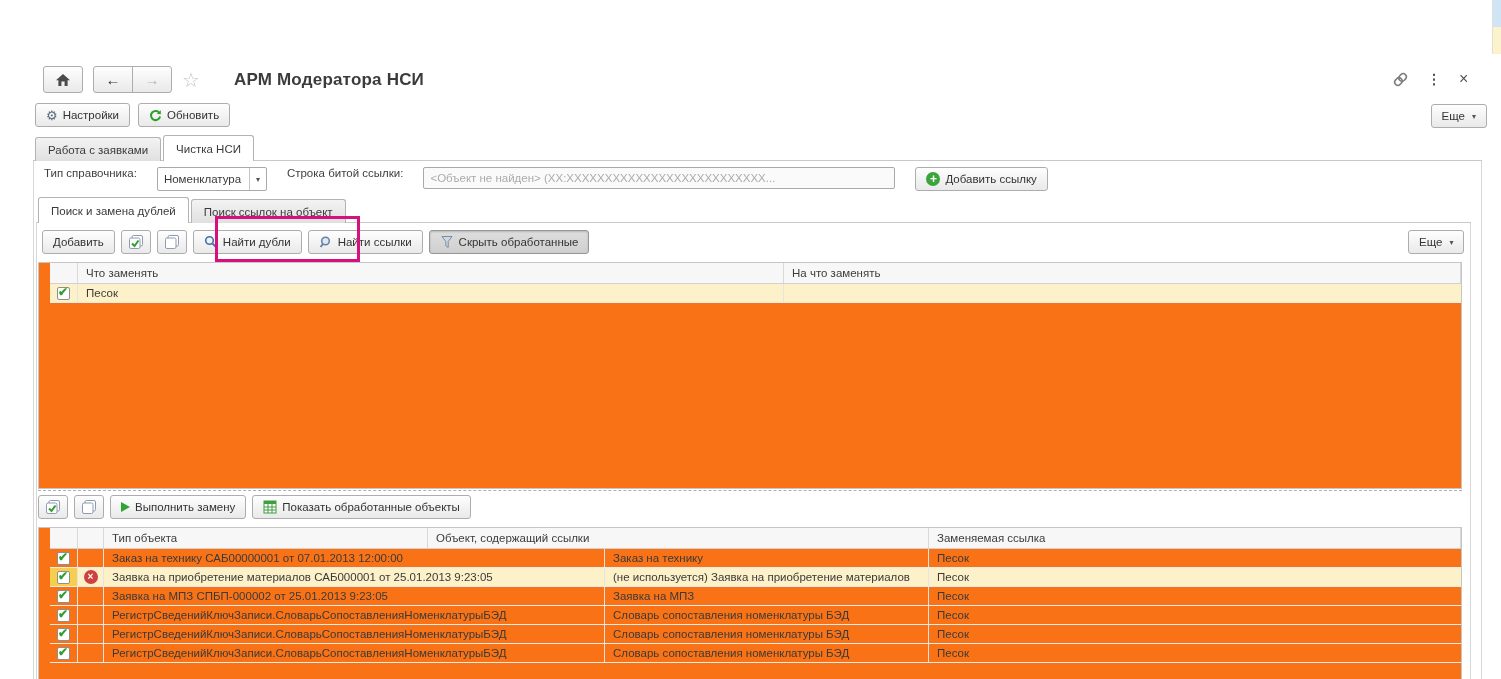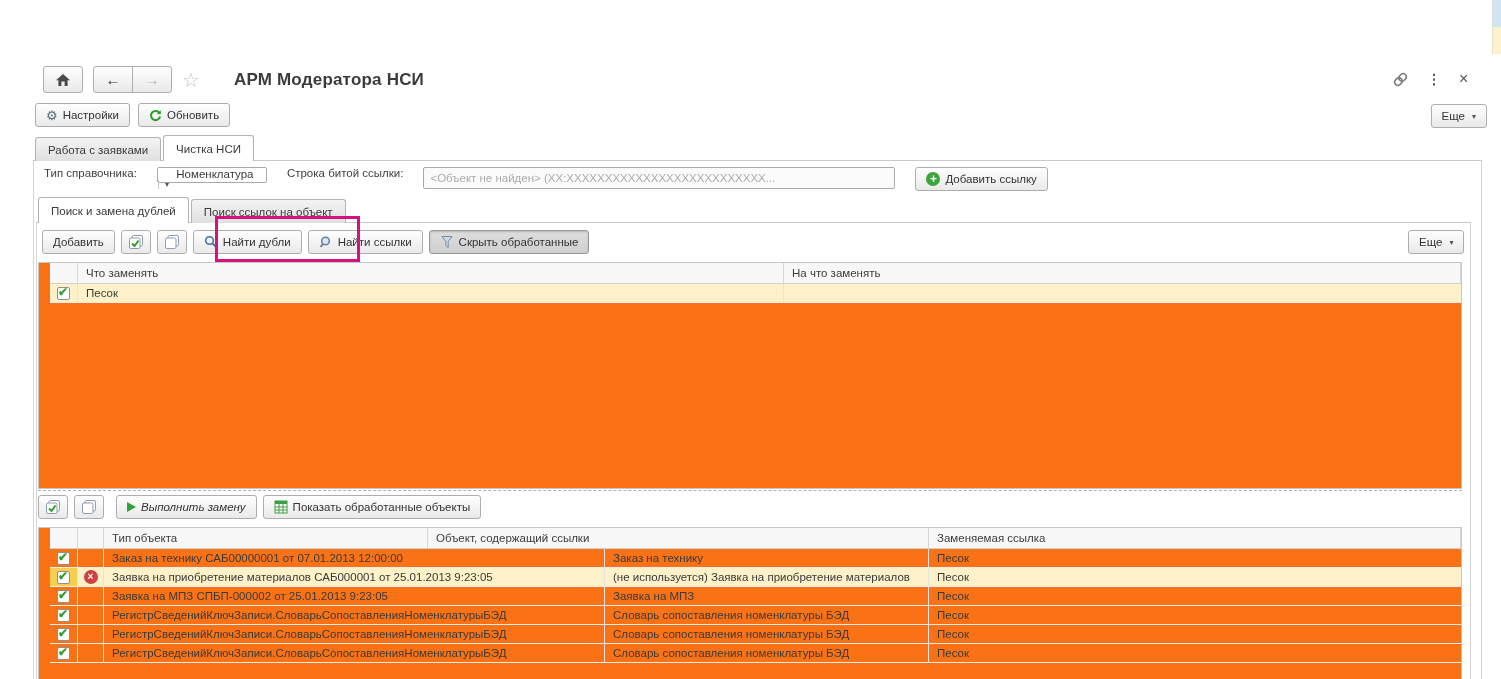--- a/index.html
+++ b/index.html
@@ -38,22 +38,22 @@
   #close-icon { font-size:16px; color:#555; }
 
   
   #cmdbar { position:absolute; left:35px; top:103px; display:flex; gap:8px; }
   #win-more { position:absolute; top:104px; right:14px; }
   .gear { font-size:13px; color:#5a6b7d; line-height:1; }
 
   
   #filterrow { position:absolute; left:44px; top:167px; height:24px; display:flex; align-items:flex-start; gap:20px; }
   .fieldlabel { color:#3f3f3f; }
-  .combo { display:flex; align-items:center; width:110px; height:16px; background:#fff;
-           border:1px solid #a9a9a9; border-radius:2px;flex-direction:column; }
+  .combo { display:flex; align-items:center; width:110px; height:24px; background:#fff;
+           border:1px solid #a9a9a9; border-radius:2px; }
   .combo .val { flex:1; padding-left:6px; }
   .combo .dd { width:17px; align-self:stretch; border-left:1px solid #c4c4c4; display:flex;
                align-items:center; justify-content:center; font-size:8px; color:#555; }
   .textinput { width:472px; height:22px; border:1px solid #a9a9a9; border-radius:2px; padding:0 6px;
                font-family:"Liberation Sans",sans-serif; font-size:11.5px; color:#3a3a3a; }
   .textinput::placeholder { color:#ababab; }
   .plus-icon { width:14px; height:14px; border-radius:50%; background:#3aa53a; color:#fff;
                display:inline-flex; align-items:center; justify-content:center;
                font-size:12px; font-weight:bold; line-height:1; }
 
@@ -261,21 +261,21 @@
         <rect x="1.5" y="4" width="10.5" height="10.5" rx="1.5" fill="#fff" stroke="#8f9bb0"></rect>
         <path d="M4 9.5 L6.5 12 L10.5 6.5" fill="none" stroke="#2e9e2c" stroke-width="2"></path>
       </svg>
     </button>
     <button class="btn iconbtn">
       <svg width="16" height="16" viewBox="0 0 16 16">
         <rect x="4" y="1.5" width="10.5" height="10.5" rx="1.5" fill="#fff" stroke="#8f9bb0"></rect>
         <rect x="1.5" y="4" width="10.5" height="10.5" rx="1.5" fill="#fff" stroke="#8f9bb0"></rect>
       </svg>
     </button>
-    <button class="btn" style="margin-left:6px;font-style:italic;">
+    <button class="btn" style="">
       <span class="play-icon"></span>
       <span>Выполнить замену</span>
     </button>
     <button class="btn">
       <svg width="14" height="14" viewBox="0 0 14 14">
         <rect x="1" y="1" width="12" height="12" fill="#fff" stroke="#3f9e3f"></rect>
         <rect x="1" y="1" width="12" height="3" fill="#3f9e3f"></rect>
         <line x1="5" y1="4" x2="5" y2="13" stroke="#3f9e3f"></line>
         <line x1="9" y1="4" x2="9" y2="13" stroke="#3f9e3f"></line>
         <line x1="1" y1="7" x2="13" y2="7" stroke="#3f9e3f"></line>

